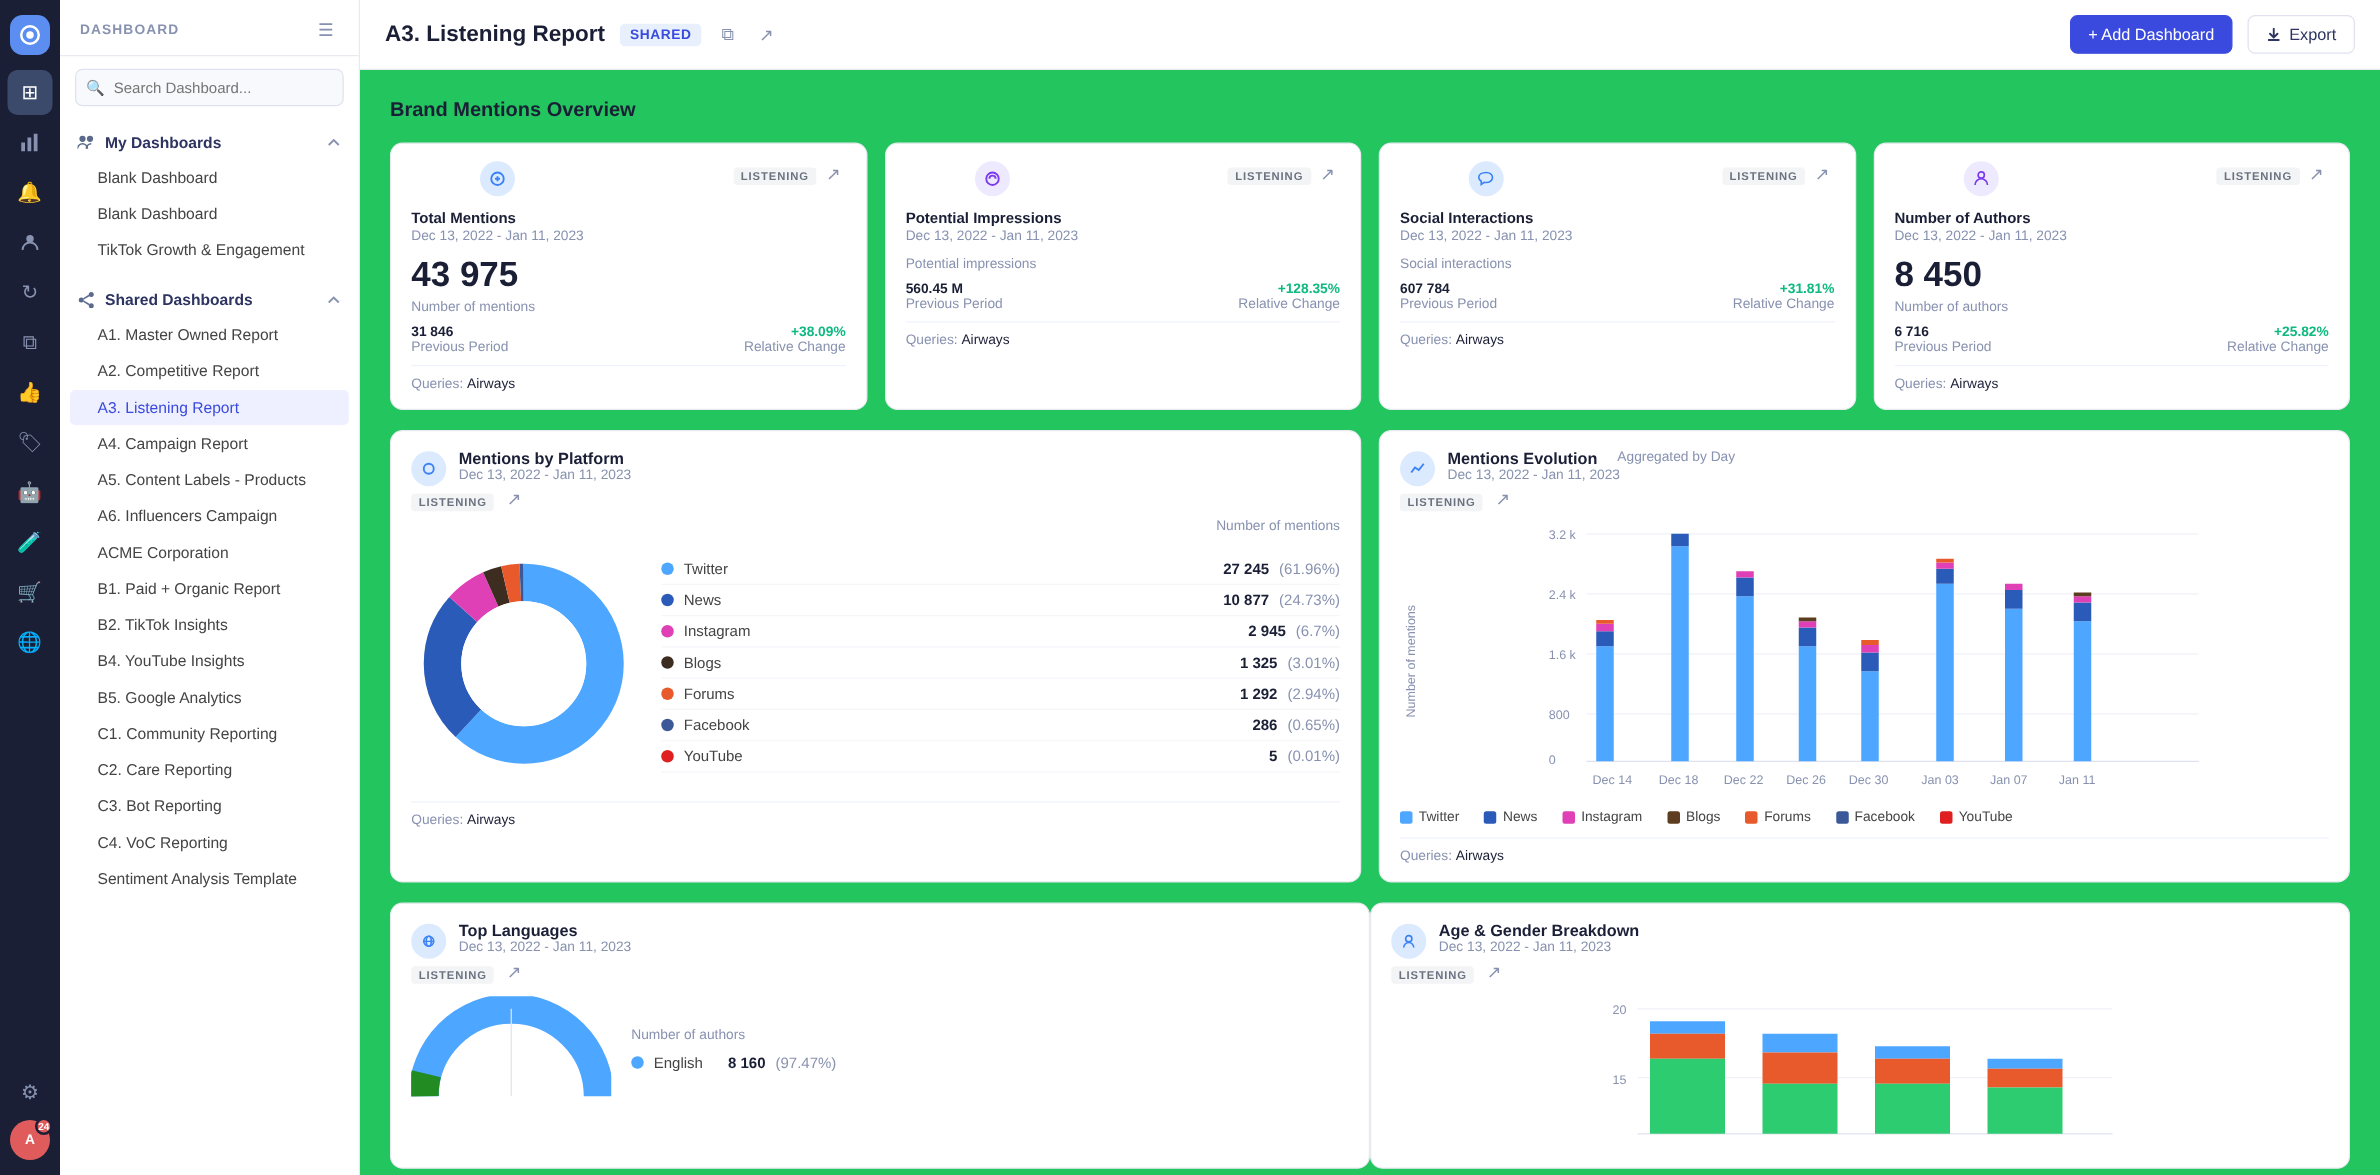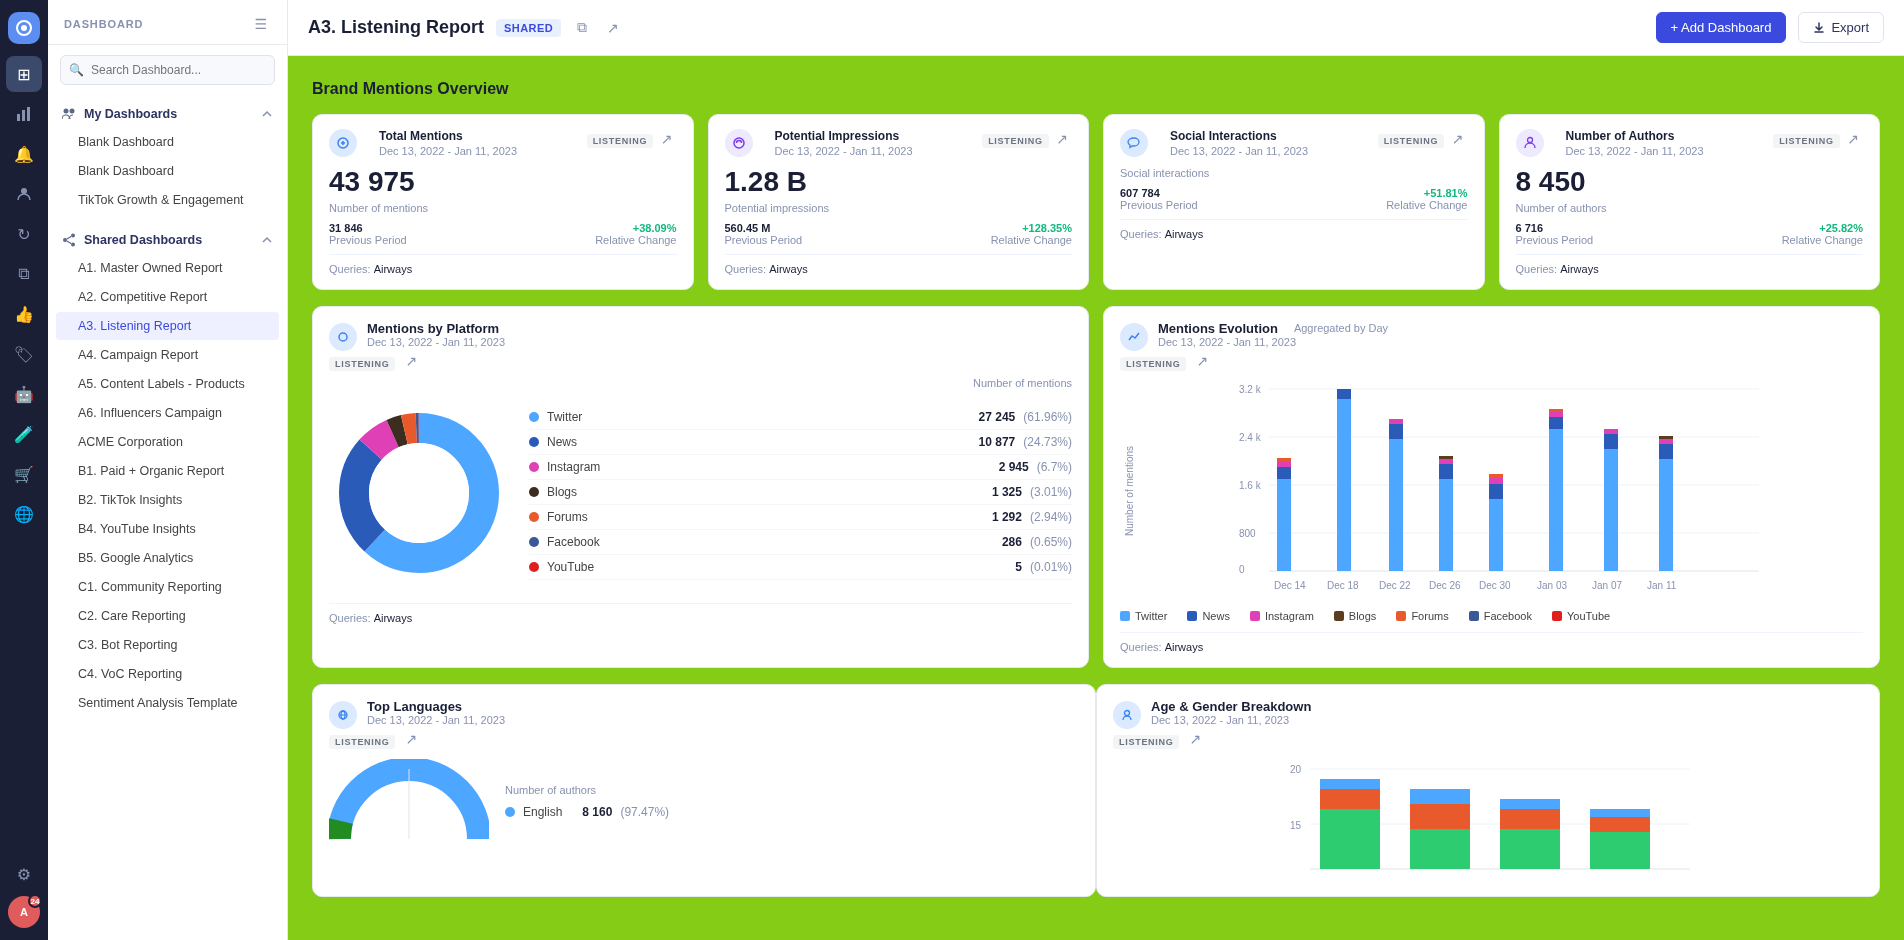--- a/index.html
+++ b/index.html
@@ -205,21 +205,21 @@
     }
     .topbar-btn.primary {
       background: #3b4ade;
       color: #fff;
       border-color: #3b4ade;
     }
     .content {
       flex: 1;
       overflow-y: auto;
       padding: 24px 24px 24px 24px;
-      background: #84cc16;
+      background: #22c55e;
     }
     .section-title {
       font-size: 16px;
       font-weight: 700;
       color: #1a1f36;
       margin-bottom: 16px;
     }
 
     
     .cards-row {
@@ -236,21 +236,22 @@
     }
     .card-header {
       display: flex;
       align-items: flex-start;
       justify-content: space-between;
       margin-bottom: 10px;
     }
     .card-header-left {
       display: flex;
       align-items: center;
-      gap: 22px;
+      gap: 10px;
+      flex-direction: column;
     }
     .card-icon {
       width: 28px;
       height: 28px;
       border-radius: 50%;
       display: flex;
       align-items: center;
       justify-content: center;
       font-size: 13px;
       flex-shrink: 0;
@@ -600,21 +601,20 @@
             <div>
               <div class="card-title">Potential Impressions</div>
               <div class="card-subtitle">Dec 13, 2022 - Jan 11, 2023</div>
             </div>
           </div>
           <div>
             <span class="card-badge">LISTENING</span>
             <button class="icon-btn">↗</button>
           </div>
         </div>
-        <div class="card-value">1.28 B</div>
         <div class="card-label">Potential impressions</div>
         <div class="card-prev">
           <div>
             <div class="card-prev-val">560.45 M</div>
             <div class="card-prev-label">Previous Period</div>
           </div>
           <div style="text-align:right">
             <div class="card-change">+128.35%</div>
             <div class="card-change-label">Relative Change</div>
           </div>
@@ -640,21 +640,21 @@
             <button class="icon-btn">↗</button>
           </div>
         </div>
         <div class="card-label">Social interactions</div>
         <div class="card-prev">
           <div>
             <div class="card-prev-val">607 784</div>
             <div class="card-prev-label">Previous Period</div>
           </div>
           <div style="text-align:right">
-            <div class="card-change">+51.81%</div>
+            <div class="card-change">+31.81%</div>
             <div class="card-change-label">Relative Change</div>
           </div>
         </div>
         <div class="card-queries">Queries: <span>Airways</span></div>
       </div>
 
       <div class="metric-card">
         <div class="card-header">
           <div class="card-header-left">
             <div class="card-icon purple">

